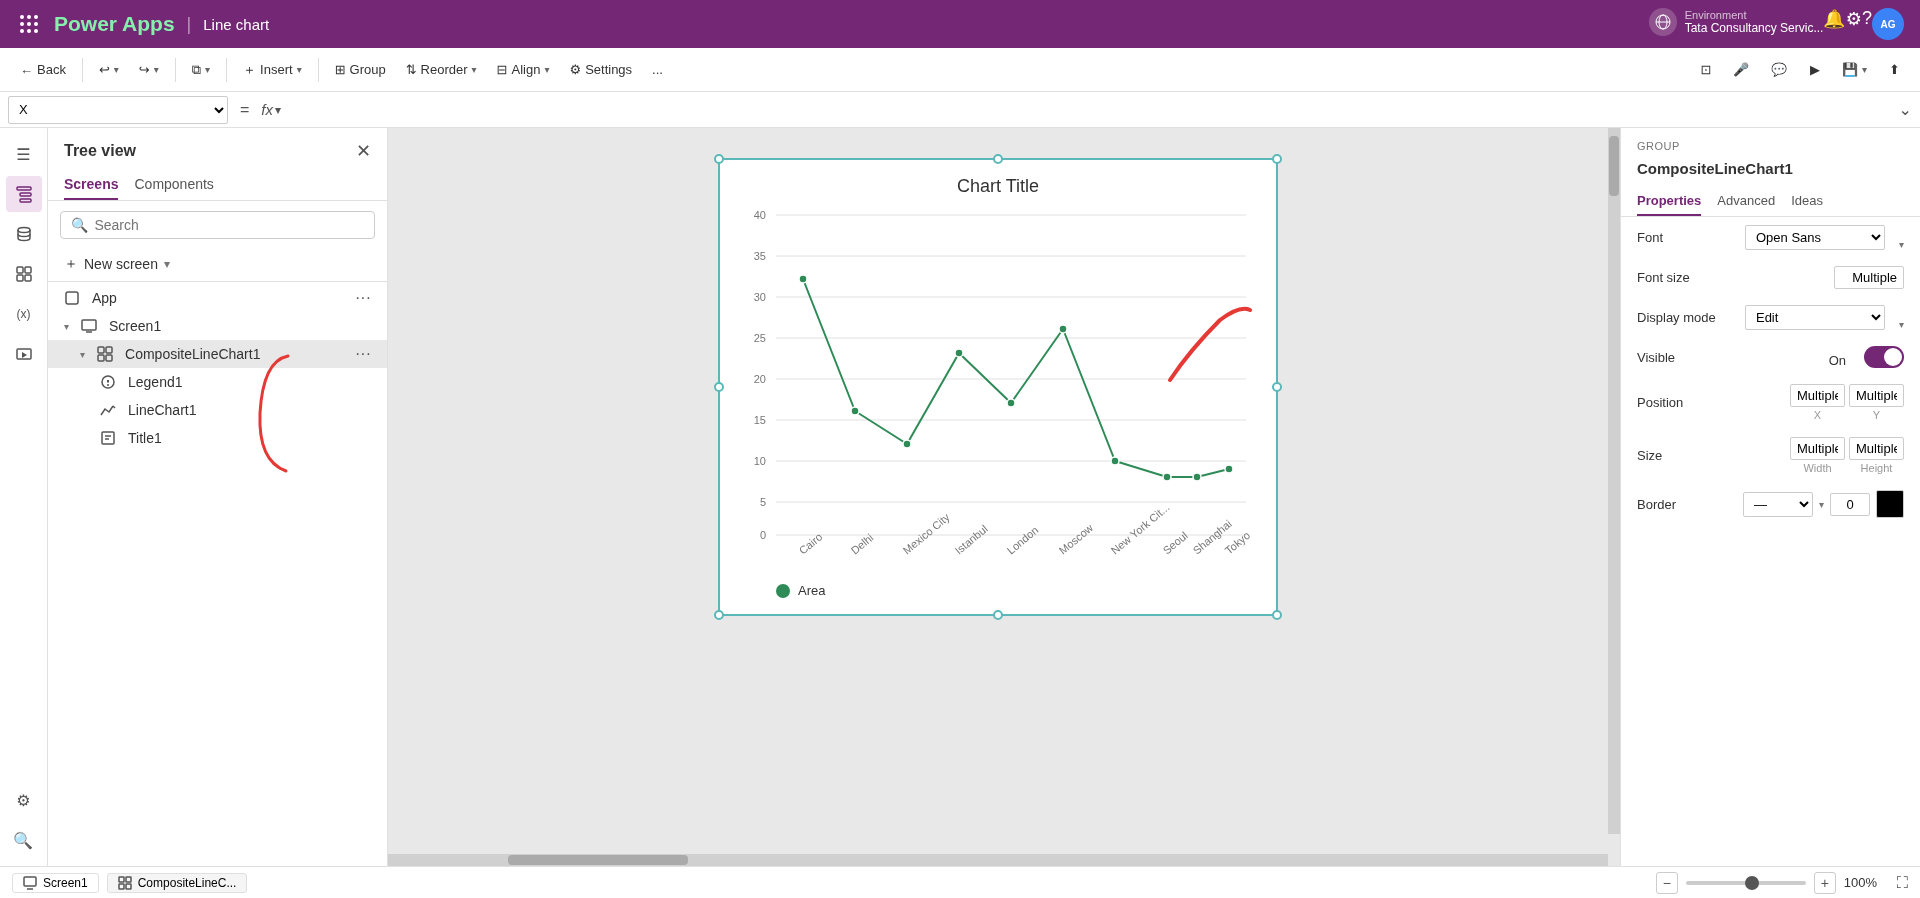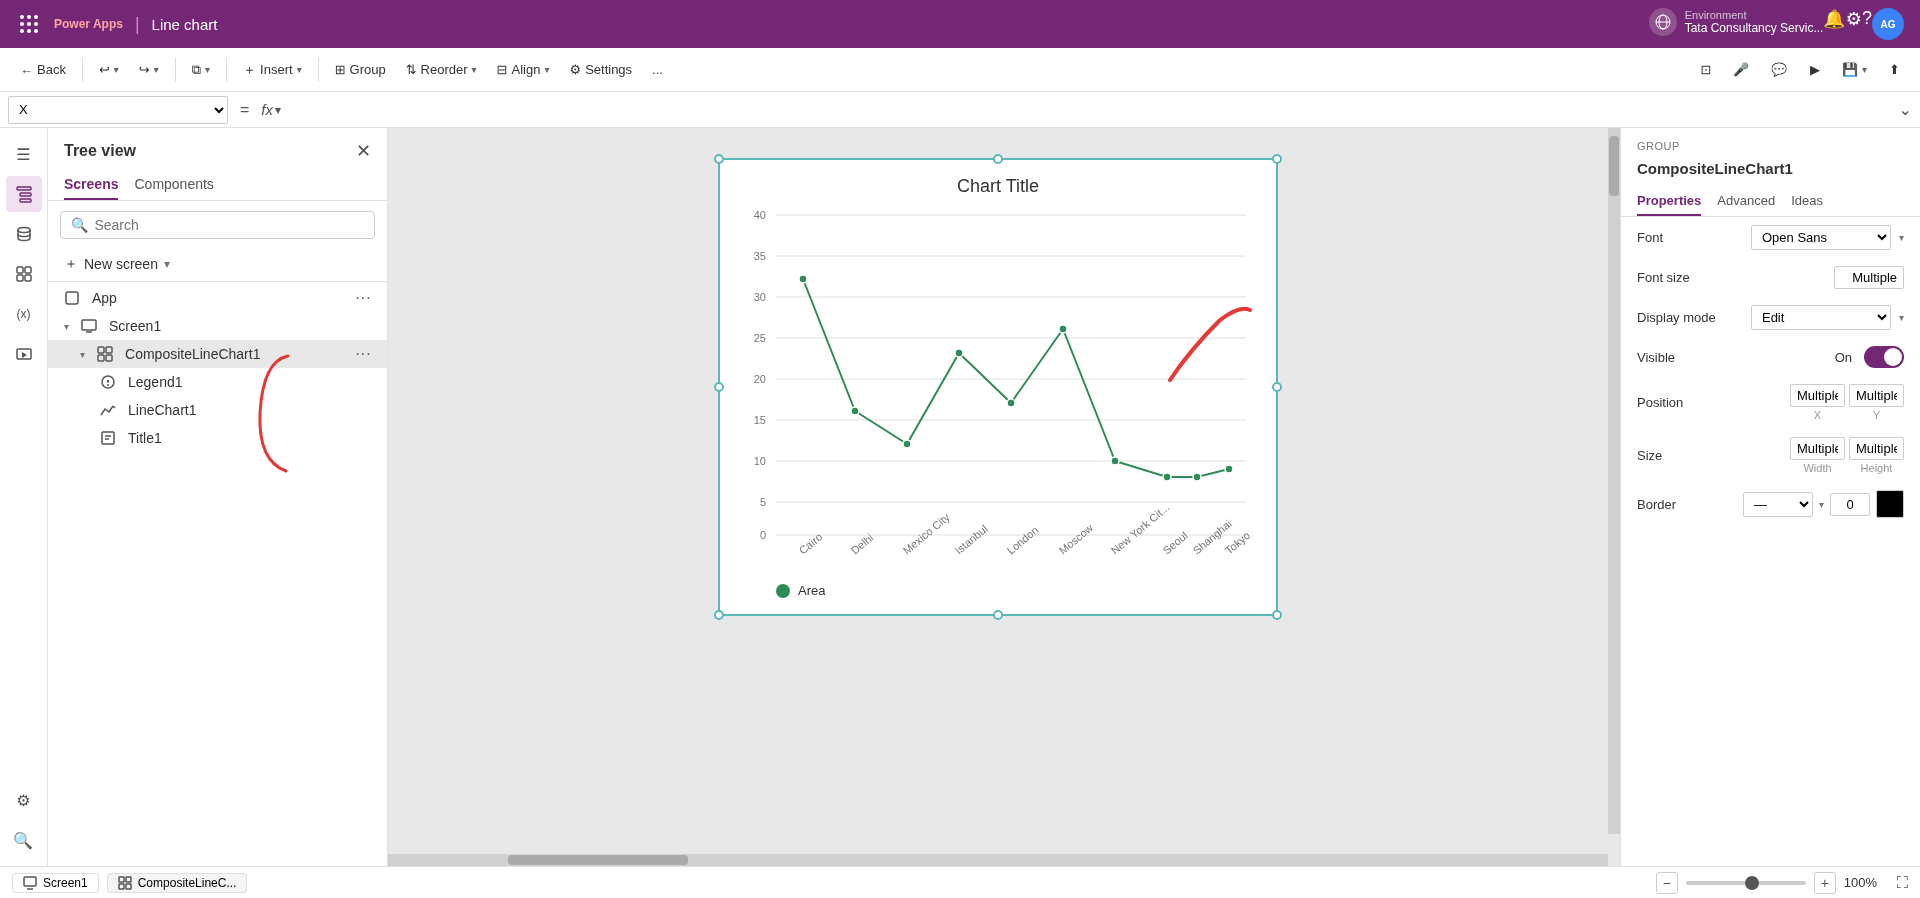--- a/index.html
+++ b/index.html
@@ -217,21 +217,21 @@
       border-bottom: 2px solid transparent; color: #555;
     }
     .props-tab.active { border-bottom-color: #742774; color: #742774; font-weight: 600; }
     .props-row {
       display: flex; align-items: center; justify-content: space-between;
       padding: 8px 16px; gap: 8px;
     }
     .props-label { font-size: 13px; color: #333; min-width: 80px; }
     .props-value {
       flex: 1;
-      display: flex; align-items: center; justify-content: flex-end; gap: 8px;
+      display: flex; align-items: flex-end; justify-content: flex-end; gap: 14px;
     }
     .props-select {
       border: 1px solid #ccc; border-radius: 2px;
       padding: 3px 6px; font-size: 13px;
       background: white; min-width: 140px;
     }
     .props-input {
       border: 1px solid #ccc; border-radius: 2px;
       padding: 3px 6px; font-size: 13px;
       background: white; width: 70px; text-align: center;
@@ -342,21 +342,21 @@
         <div style="width:4px;height:4px;background:white;border-radius:50%;"></div>
         <div style="width:4px;height:4px;background:white;border-radius:50%;"></div>
         <div style="width:4px;height:4px;background:white;border-radius:50%;"></div>
       </div>
     <div style="display:flex;gap:3px;">
         <div style="width:4px;height:4px;background:white;border-radius:50%;"></div>
         <div style="width:4px;height:4px;background:white;border-radius:50%;"></div>
         <div style="width:4px;height:4px;background:white;border-radius:50%;"></div>
       </div>
   </div>
-  <span style="font-size:12px;font-weight:600;color:#fca5a5;">Power Apps</span>
+  <span style="font-size:21px;font-weight:600;color:#86efac;">Power Apps</span>
   <span style="color:rgba(255,255,255,0.5);font-size:18px;">|</span>
   <span style="font-size:15px;color:white;">Line chart</span>
 
   <div class="top-bar-right">
     <div class="env-info">
       <div class="env-avatar">
         <svg width="16" height="16" viewBox="0 0 16 16" fill="white">
             <circle cx="8" cy="8" r="7" stroke="white" stroke-width="1" fill="none"></circle>
             <ellipse cx="8" cy="8" rx="4" ry="7" stroke="white" stroke-width="1" fill="none"></ellipse>
             <line x1="1" y1="8" x2="15" y2="8" stroke="white" stroke-width="1"></line>

